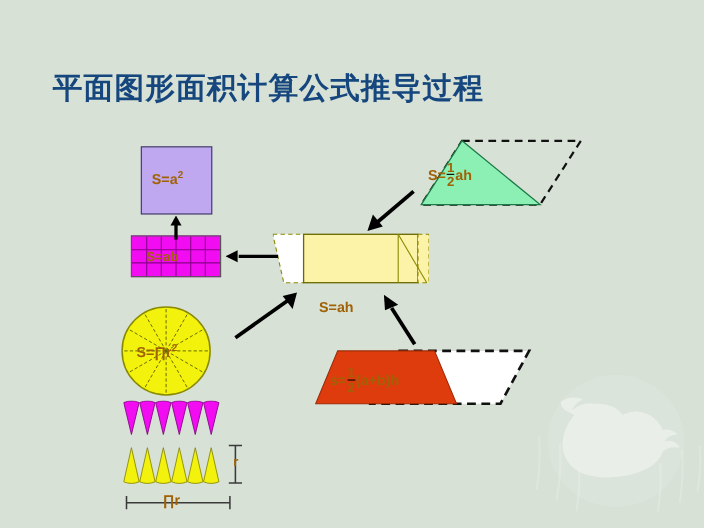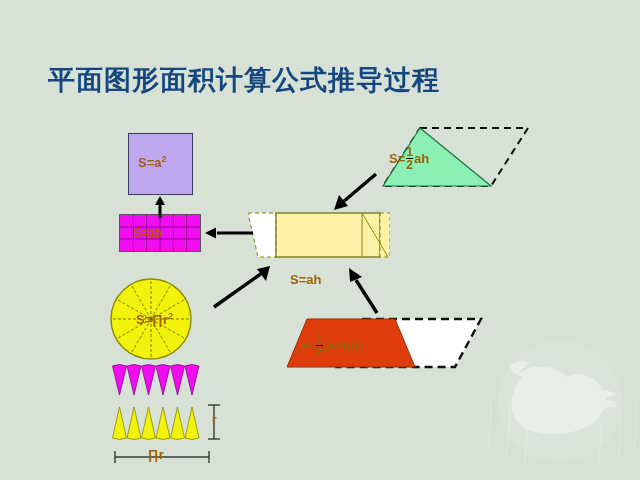--- a/index.html
+++ b/index.html
@@ -78,21 +78,21 @@
     left: 0; top: 0; width: 100%; height: 100%;
   }
   #rect-label { left: 133px; top: 227px; font-size: 12px; }
 
   
   #circle-shape {
     position: absolute;
     left: 110px; top: 278px;
     width: 82px; height: 82px;
   }
-  #circle-label { left: 136px; top: 312px; font-size: 13px; }
+  #circle-label { left: 124px; top: 312px; font-size: 13px; }
   #circle-label sup { font-size: 9px; }
 
   
   #wedges-top { position: absolute; left: 112px; top: 364px; width: 88px; height: 32px; }
   #wedges-bottom { position: absolute; left: 112px; top: 404px; width: 88px; height: 36px; }
 
   
   #dim-r { position: absolute; left: 207px; top: 403px; width: 14px; height: 38px; }
   #dim-r-label { left: 212px; top: 414px; font-size: 12px; }
   #dim-pir { position: absolute; left: 113px; top: 450px; width: 98px; height: 14px; }

